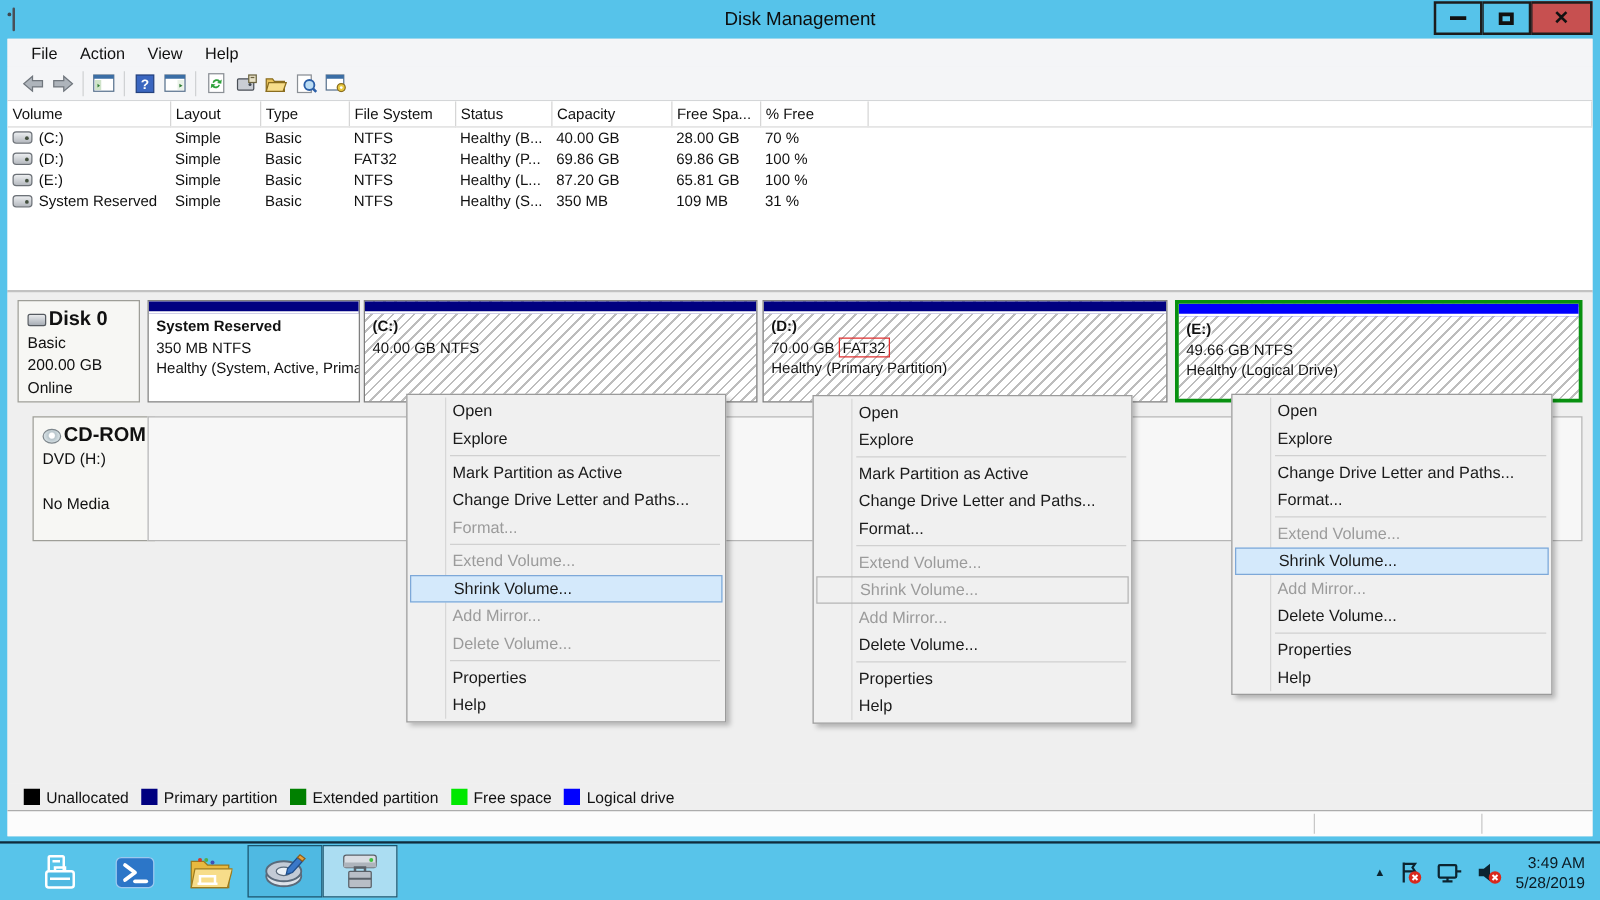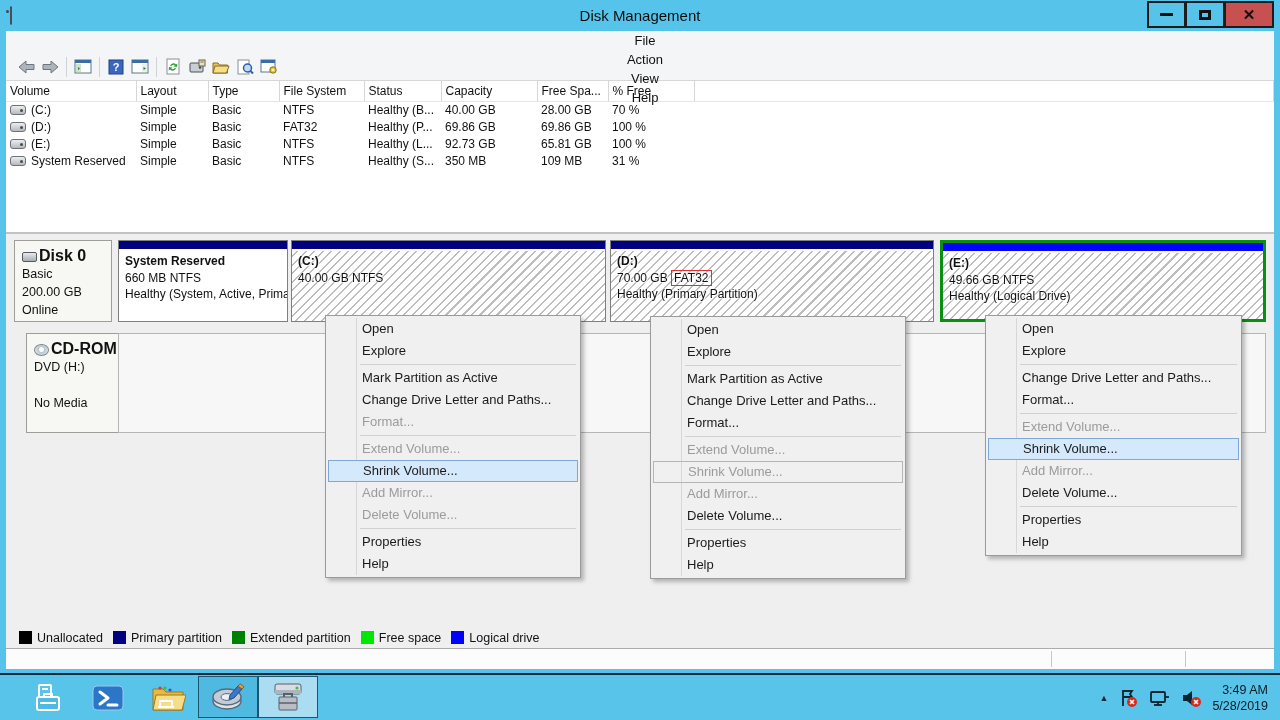--- a/index.html
+++ b/index.html
@@ -17,21 +17,21 @@
   .winbtns { position:absolute; right:6px; top:1px; display:flex; }
   .winbtn { width:39px; height:27px; border:2px solid #1c1c1c; border-left-width:1px; display:flex; align-items:center; justify-content:center; cursor:pointer; }
   .winbtn:first-child { border-left-width:2px; }
   .winbtn.close { width:49px; background:#C75050; }
   .g-min { width:13px; height:3px; background:#111; }
   .g-max { width:12px; height:10px; border:3px solid #111; }
   .g-close { font-size:15px; font-weight:bold; color:#111; line-height:1; }
 
   .win-body { position:absolute; left:6px; top:31px; width:1268px; height:638px; background:#F0F0F0; }
 
-  .menubar { height:22px; background:#F4F5F7; display:flex; align-items:center; padding-left:10px;flex-direction:column; }
+  .menubar { height:22px; background:#F4F5F7; display:flex; align-items:center; padding-left:10px; }
   .menubar .mitem { font-size:13px; padding:2px 9px; cursor:default; }
 
   .toolbar { height:28px; background:#F4F5F7; border-bottom:1px solid #D4D6D8; display:flex; align-items:center; padding-left:8px; }
   .tico { width:24px; height:22px; display:flex; align-items:center; justify-content:center; }
   .tsep { width:1px; height:20px; background:#D0D2D4; margin:0 4px; }
 
   
   .listpane { height:151px; background:#fff; overflow:hidden; }
   table.vols { border-collapse:collapse; table-layout:fixed; width:1268px; font-size:12px; }
   table.vols th { font-weight:normal; text-align:left; height:20px; padding:0 4px; border-right:1px solid #D6D6D6; border-bottom:1px solid #E4E4E4; background:#fff; white-space:nowrap; overflow:hidden; }
@@ -238,21 +238,21 @@
                 <td>69.86 GB</td>
               <td>100 %</td>
                 <td></td>
             </tr>
             <tr>
               <td><span class="vol-ico"></span><span>(E:)</span></td>
               <td>Simple</td>
                 <td>Basic</td>
               <td>NTFS</td>
                 <td>Healthy (L...</td>
-              <td>92.73 GB</td>
+              <td>87.20 GB</td>
                 <td>65.81 GB</td>
               <td>100 %</td>
                 <td></td>
             </tr>
             <tr>
               <td><span class="vol-ico"></span><span>System Reserved</span></td>
               <td>Simple</td>
                 <td>Basic</td>
               <td>NTFS</td>
                 <td>Healthy (S...</td>
@@ -273,21 +273,21 @@
           <div class="dname"><span class="disk-glyph"></span><span>Disk 0</span></div>
           <div>Basic</div>
           <div>200.00 GB</div>
           <div>Online</div>
         </div>
 
         <div class="part" style="left:112px; top:6px; width:170px; height:82px;">
           <div class="band" style="background-color: rgb(0, 0, 128);"></div>
           <div class="ptxt">
             <div class="pname">System Reserved</div>
-            <div>660 MB NTFS</div>
+            <div>350 MB NTFS</div>
             <div>Healthy (System, Active, Prima</div>
           </div>
         </div>
 
         <div class="part hatch" style="left:285px; top:6px; width:315px; height:82px;">
           <div class="band" style="background-color: rgb(0, 0, 128);"></div>
           <div class="ptxt">
             <div class="pname">(C:)</div>
             <div>40.00 GB NTFS</div>
           </div>

